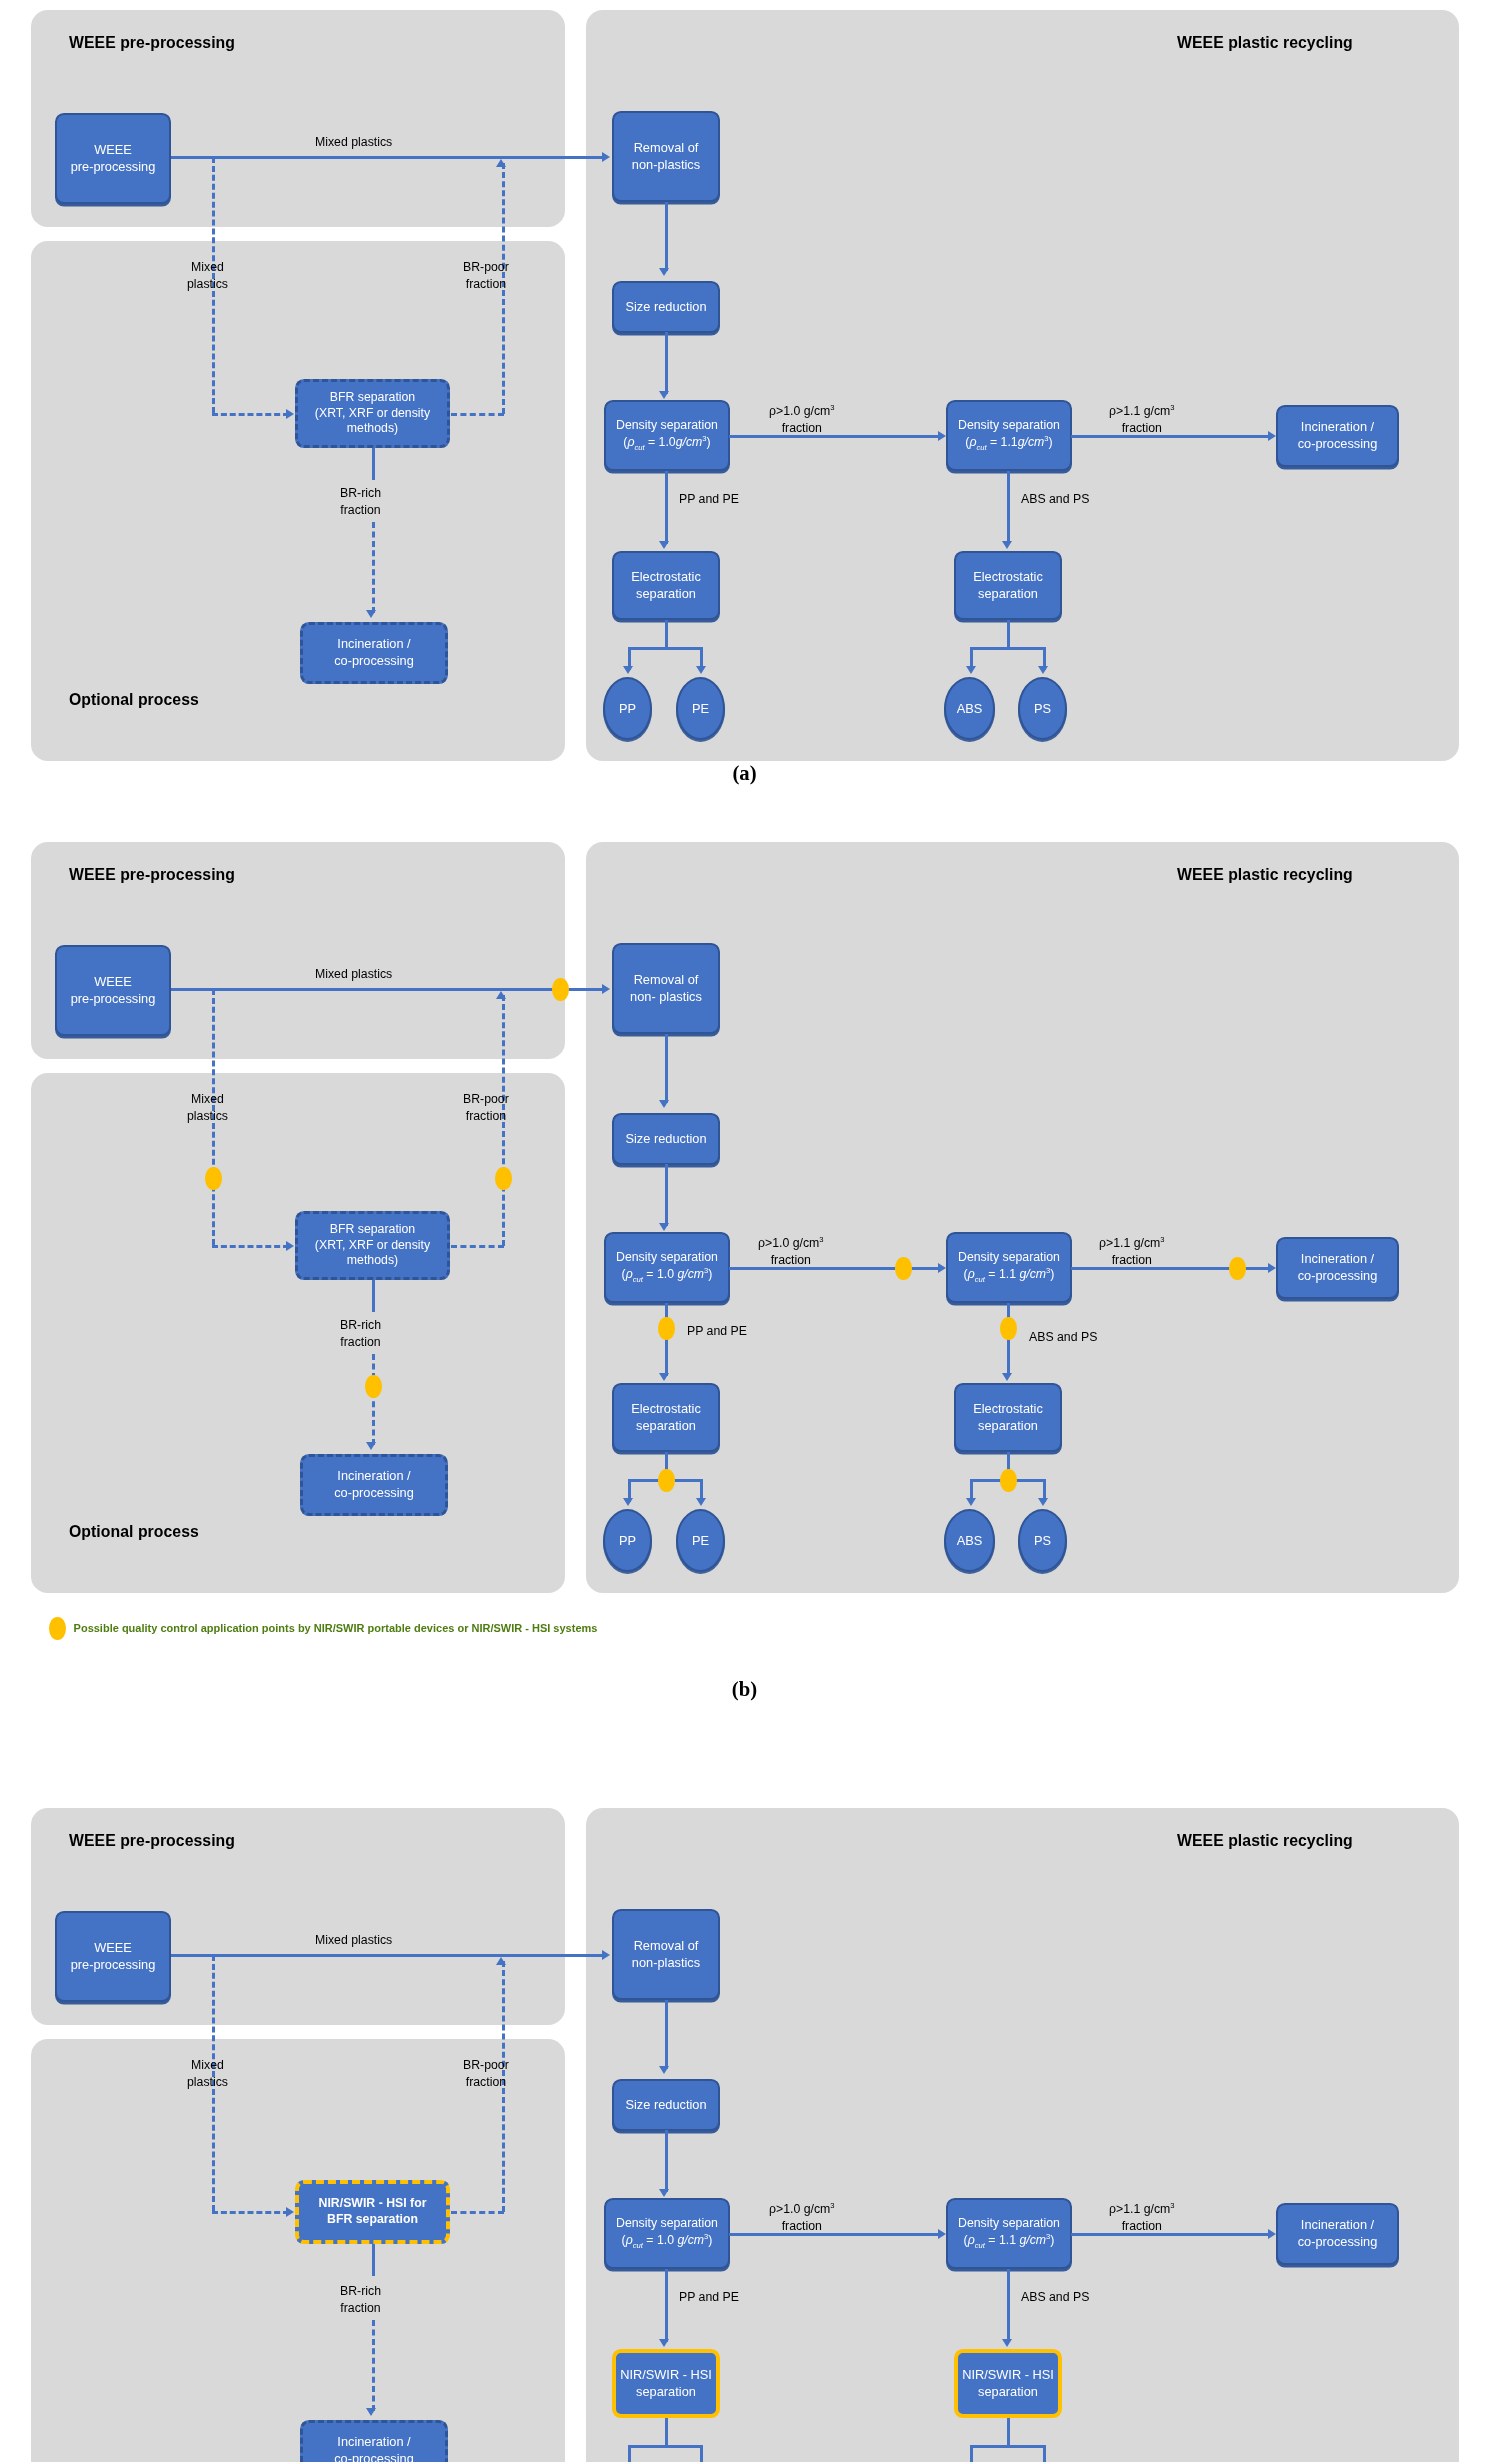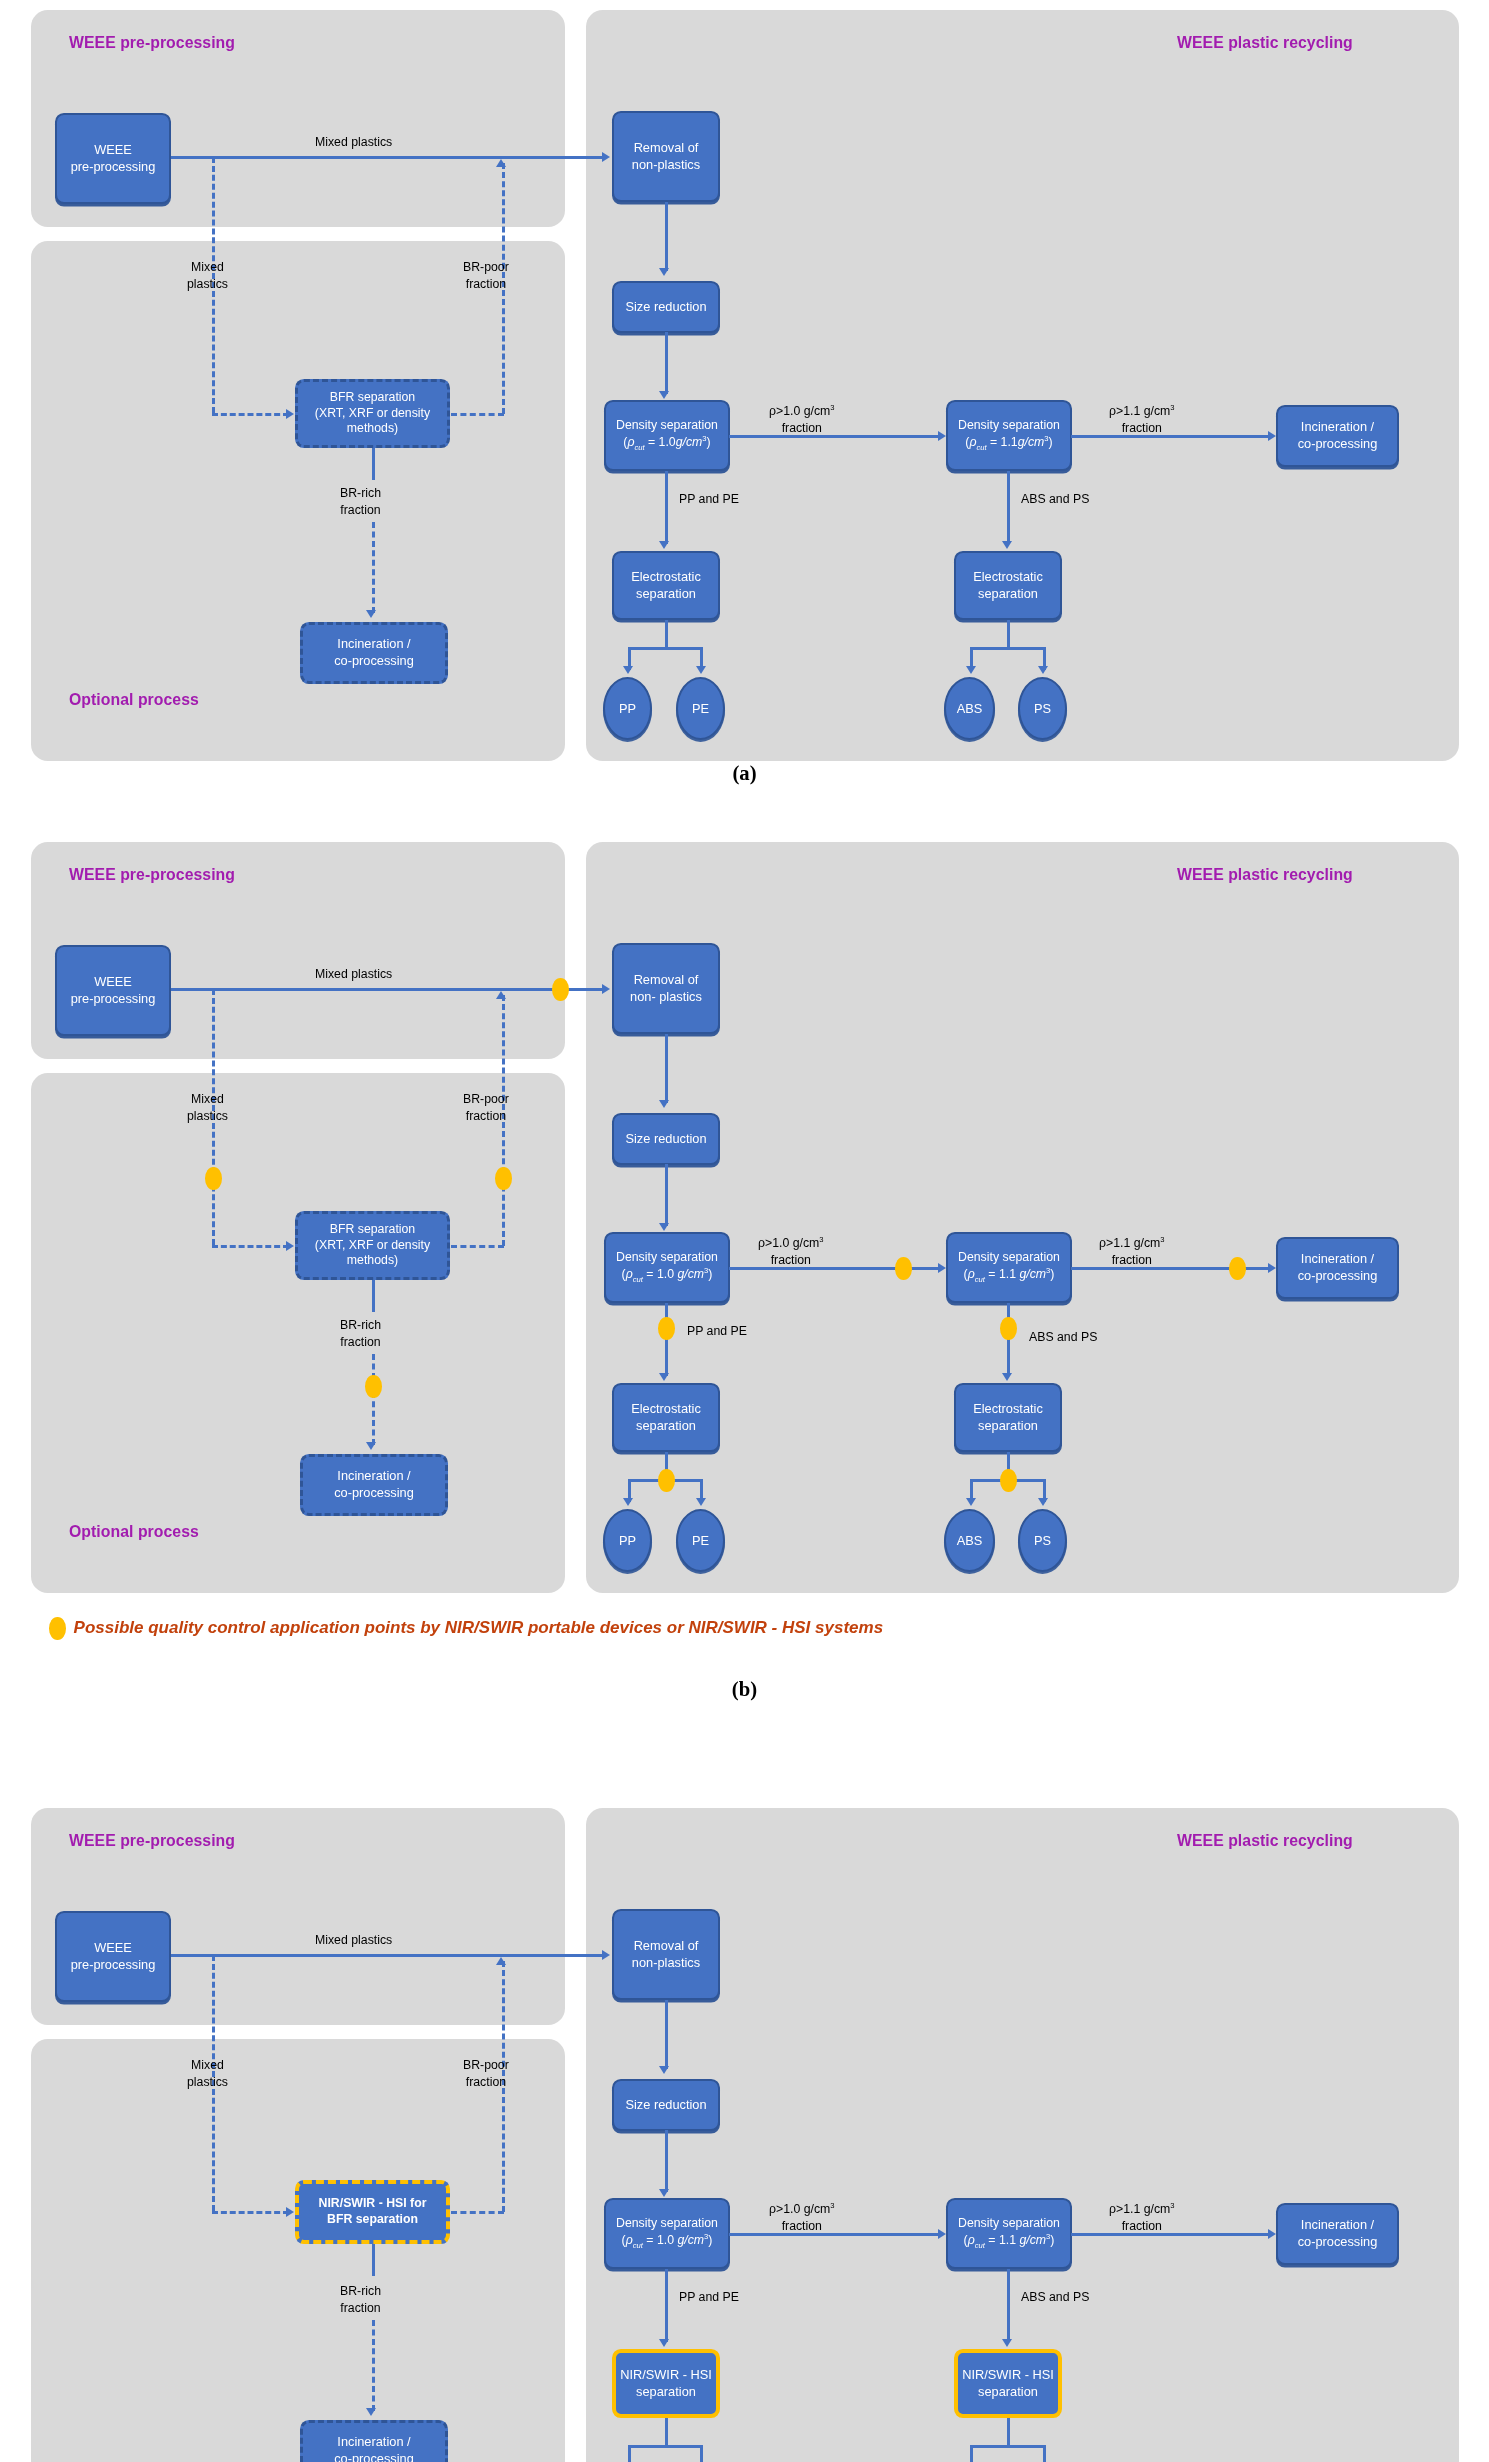--- a/index.html
+++ b/index.html
@@ -16,21 +16,21 @@
 
   .zone{
     position:absolute;
     background:#d9d9d9;
     border-radius:16.7px;
   }
   .zone-title{
     position:absolute;
     font-size:15.8px;
     font-weight:bold;
-    color:#a21caf;
+    color:#000000;
     white-space:nowrap;
     letter-spacing:0.05px;
   }
 
   
   .box{
     position:absolute;
     background:#4472c4;
     border:2px solid #2f5597;
     border-radius:8.9px;
@@ -99,21 +99,21 @@
     position:absolute;
     width:16.7px;height:22.7px;
     background:#ffc000;
     border-radius:50%;
     z-index:6;
   }
 
   
   .legend{position:absolute;display:flex;align-items:center;gap:7.9px;}
   .legend-dot{width:16.7px;height:22.7px;background:#ffc000;border-radius:50%;flex:0 0 auto;}
-  .legend-text{font-size:17px;font-weight:bold;color:#c2410c;white-space:nowrap;font-style:italic;}
+  .legend-text{font-size:11px;font-weight:bold;color:#4d7c0f;white-space:nowrap;}
   .caption{
     position:absolute;width:1489px;text-align:center;
     font-size:20.7px;font-weight:bold;font-family:"Liberation Serif", serif;color:#000;
   }
   .sub{font-size:.62em;vertical-align:sub;font-style:italic;}
   .sup{font-size:.62em;vertical-align:super;}
   .it{font-style:italic;}
 </style>
 </head>
 <body>

